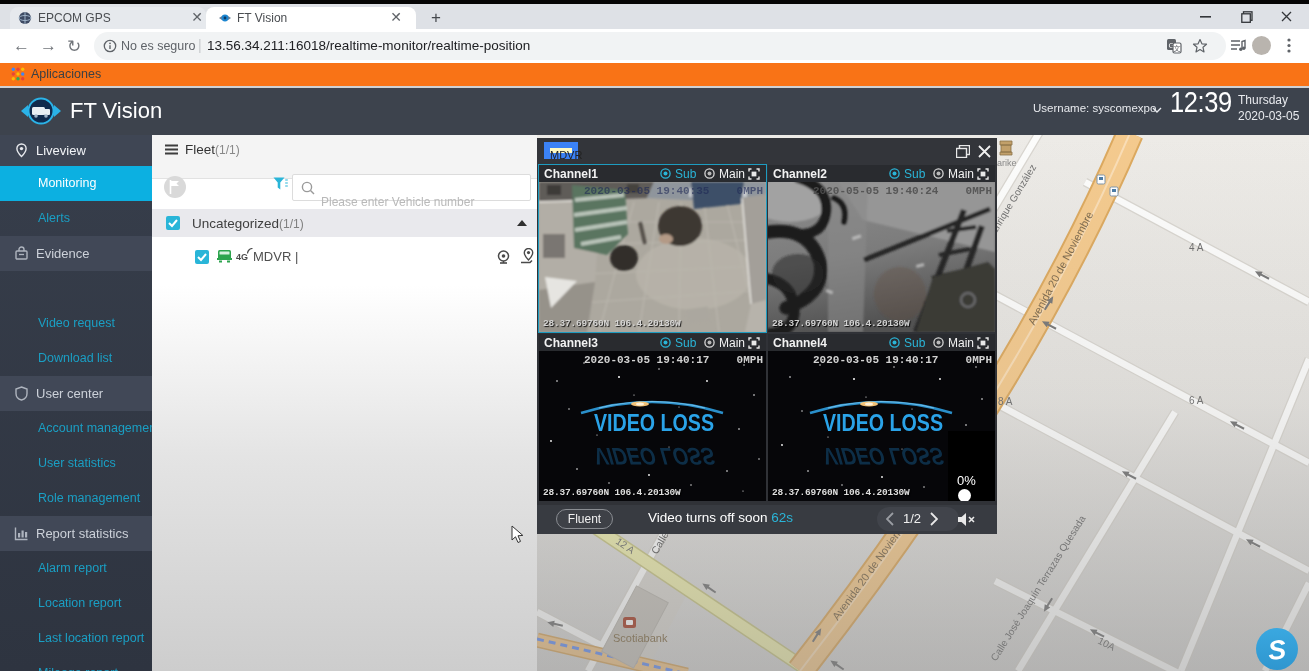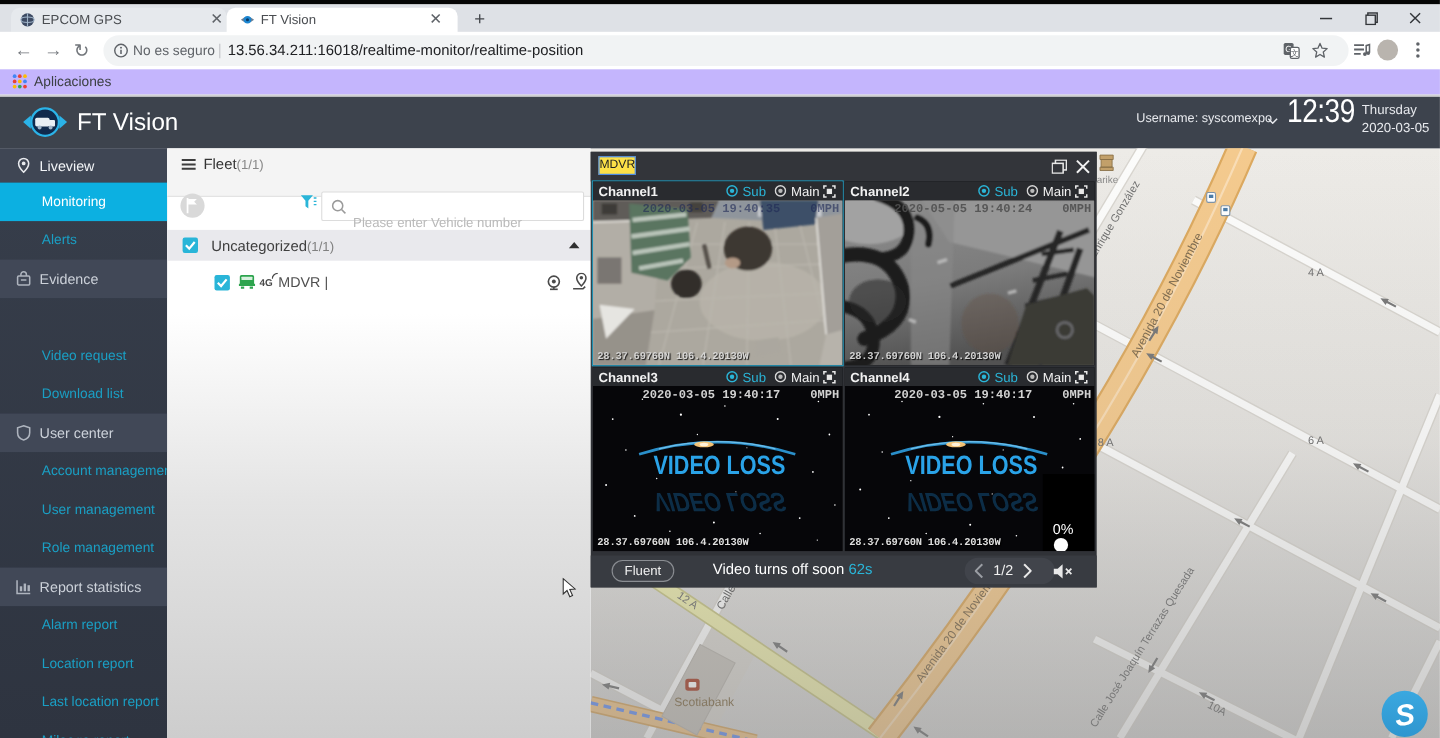--- a/index.html
+++ b/index.html
@@ -14,21 +14,21 @@
 #tab1 { left:10px; width:196px; background:#e6e9ed; }
 #tab2 { left:206px; width:210px; background:#ffffff; }
 .tabtitle { position:absolute; top:4px; font-size:12px; color:#4a4d51; }
 .tabx { position:absolute; top:4px; width:14px; height:14px; color:#5f6368; font-size:14px; line-height:13px; text-align:center; }
 #plustab { position:absolute; left:428px; top:6px; width:16px; height:16px; color:#45484d; font-size:17px; line-height:15px; text-align:center; }
 #toolbar { left:0; top:29px; width:1309px; height:34px; background:#ffffff; }
 .navic { position:absolute; top:6px; color:#72767b; font-size:17px; }
 #omnibox { position:absolute; left:94px; top:3px; width:1132px; height:28px; background:#f1f3f4; border-radius:14px; }
 #omnibox .sec { position:absolute; left:27px; top:7px; font-size:12.5px; color:#5f6368; }
 #omnibox .url { position:absolute; left:113px; top:6px; font-size:13.5px; color:#202124; }
-#bookmarks { left:0; top:63px; width:1309px; height:23px; background:#c4b5fd; }
+#bookmarks { left:0; top:63px; width:1309px; height:23px; background:#f97316; }
 #chromeline { left:0; top:86px; width:1309px; height:2px; background:#d0d1d3; }
 
 
 #appheader { left:0; top:88px; width:1309px; height:47px; background:#3d434d; }
 #apptitle { position:absolute; left:70px; top:10px; font-size:22px; color:#fff; letter-spacing:0px; }
 #username { position:absolute; left:1033px; top:14px; font-size:11.5px; color:#e8eaee; }
 #clock { position:absolute; left:1170px; top:-3px; font-size:30px; color:#fff; transform:scaleX(0.85); transform-origin:left top; letter-spacing:-0.5px; }
 #dateblock { position:absolute; left:1238px; top:4px; font-size:12px; color:#e8eaee; line-height:16px; }
 
 
@@ -55,21 +55,21 @@
 #vehrow { position:absolute; left:0; top:106px; width:385px; height:32px; }
 .ckbox { position:absolute; width:14px; height:14px; background:#29b5d8; border-radius:2px; }
 .ckbox svg { position:absolute; left:1px; top:1px; }
 
 
 #map { left:537px; top:135px; width:772px; height:536px; }
 
 
 #popup { left:537px; top:138px; width:460px; height:396px; background:#303237; }
 #ptitle { position:absolute; left:0; top:0; width:460px; height:27px; background:#33353a; }
-#mdvrtag { position:absolute; left:7px; top:4px; width:34px; height:17px; background:#fde047; border:1px solid #3b82f6; font-size:11px; color:#222; text-align:center; line-height:15px; }
+#mdvrtag { position:absolute; left:7px; top:4px; width:34px; height:17px; background:#fef9c3; border:6px solid #3b82f6; font-size:11px; color:#222; text-align:center; line-height:15px; }
 .chan { position:absolute; width:227px; height:167px; background:#0a0a0c; }
 .chead { position:absolute; left:0; top:0; width:100%; height:17px; background:#292b2f; }
 .chead .nm { position:absolute; left:5px; top:2px; font-size:12px; color:#f2f2f2; font-weight:bold; }
 .chead .sub { position:absolute; left:131px; top:2px; font-size:12px; color:#2ab5d8; }
 .chead .main { position:absolute; left:180px; top:2px; font-size:12px; color:#f2f2f2; }
 .cbody { position:absolute; left:0; top:17px; width:227px; height:150px; overflow:hidden; }
 .ts { position:absolute; left:0; top:3px; width:100%; font-family:"Liberation Mono", monospace; font-size:11px; font-weight:bold; color:#d2d2d2; }
 .coord { position:absolute; left:4px; bottom:3px; font-family:"Liberation Mono", monospace; font-size:9.5px; font-weight:bold; color:#dedede; text-shadow:1px 1px 1px #000; letter-spacing:-0.2px; }
 #pfooter { position:absolute; left:0; top:367px; width:460px; height:29px; background:#383b41; }
 #fluent { position:absolute; left:19px; top:4px; width:57px; height:20px; border:1px solid #8a8d92; border-radius:11px; color:#f0f0f0; font-size:12px; text-align:center; line-height:18px; background:#3e4147; }
@@ -216,21 +216,21 @@
     <div class="srow shead" style="top:241px">
       <svg class="sicon" viewBox="0 0 15 15">
           <path d="M7.5 1 L13 3 V7.5 C13 11 10.5 13.2 7.5 14 C4.5 13.2 2 11 2 7.5 V3 Z" fill="none" stroke="#aeb4be" stroke-width="1.4"></path>
         </svg>
       <span class="t">User center</span>
     </div>
     <div class="srow ssub" style="top:276px">
         <span class="t">Account management</span>
       </div>
     <div class="srow ssub" style="top:311px">
-        <span class="t">User management</span>
+        <span class="t">User statistics</span>
       </div>
     <div class="srow ssub" style="top:346px">
         <span class="t">Role management</span>
       </div>
     <div class="srow shead" style="top:381px">
       <svg class="sicon" viewBox="0 0 15 15">
           <path d="M1.5 1.5 V13.5 H13.5" fill="none" stroke="#aeb4be" stroke-width="1.4"></path>
           <rect x="4" y="7" width="2.2" height="4.5" fill="#aeb4be"></rect>
           <rect x="7.5" y="4.5" width="2.2" height="7" fill="#aeb4be"></rect>
           <rect x="11" y="6" width="2.2" height="5.5" fill="#aeb4be"></rect>

